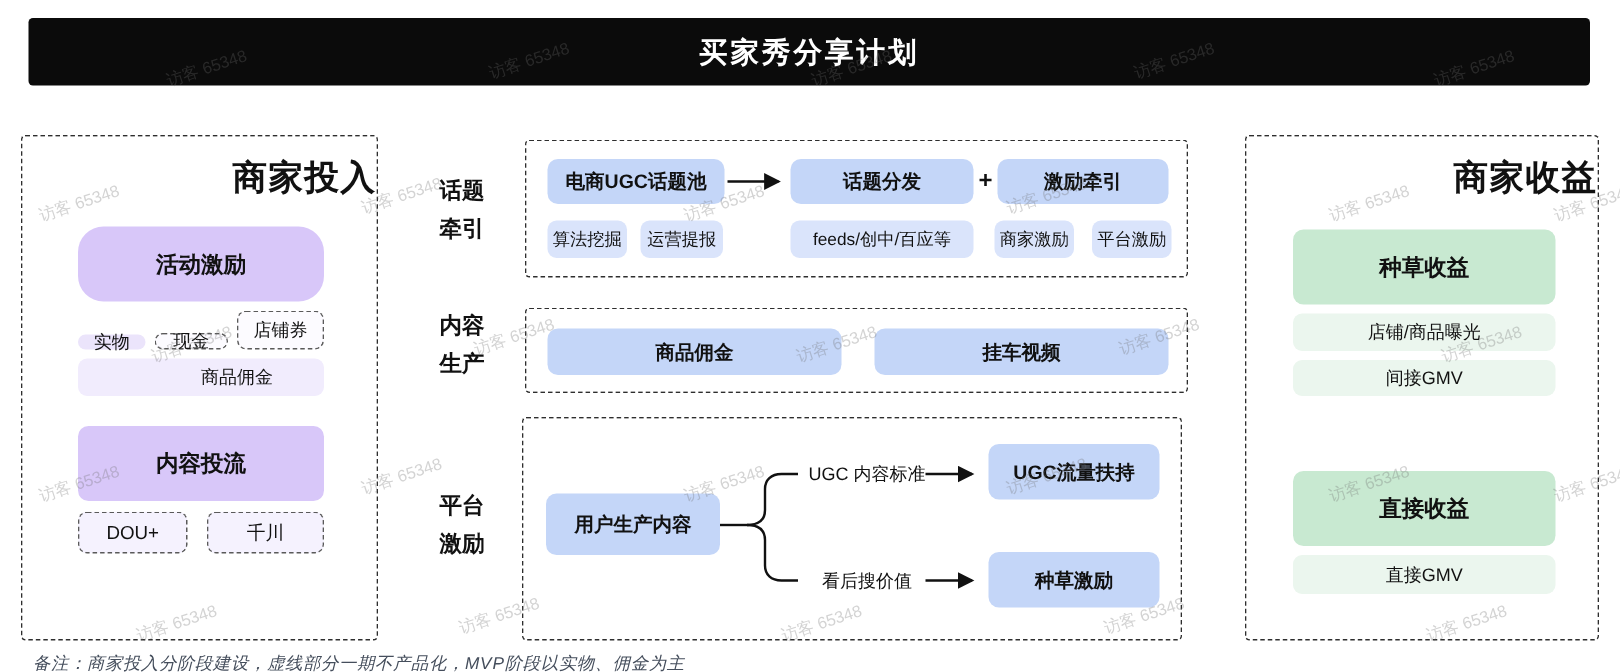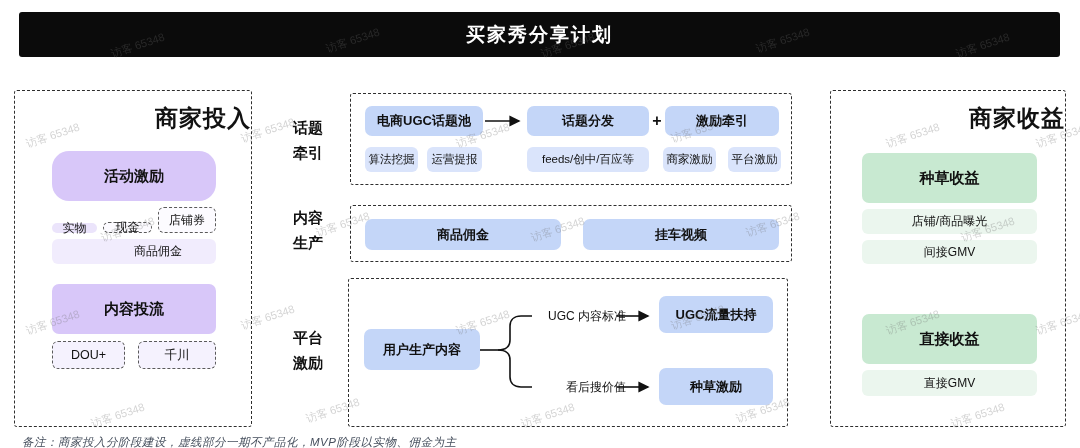--- a/index.html
+++ b/index.html
@@ -68,21 +68,21 @@
   .mt-s4{left:312px; width:53px;} .mt-s5{left:377px; width:53px;}
   .mt-arrow{position:absolute; left:133px; top:20px;}
 
   
   .mm-b1{left:14px; top:13px; width:196px; height:31px; background:var(--blue); font-size:13px;}
   .mm-b2{left:232px; top:13px; width:196px; height:31px; background:var(--blue); font-size:13px;}
 
   
   .mb-src{left:15px; top:50px; width:116px; height:41px; background:var(--blue); font-size:13px;}
   .mb-svg{position:absolute; left:131px; top:15px; pointer-events:none;}
-  .mb-cond{position:absolute; width:96px; text-align:right; font-size:12px;}
+  .mb-cond{position:absolute; width:96px; text-align:center; font-size:12px;}
   .mb-c1{left:181px; top:29px;} .mb-c2{left:181px; top:100px;}
   .mb-res1{left:310px; top:17px; width:114px; height:37px; background:var(--blue); font-size:13px;}
   .mb-res2{left:310px; top:89px; width:114px; height:37px; background:var(--blue); font-size:13px;}
 
   
   .footnote{position:absolute; left:22px; top:435px; font-style:italic; font-size:11.5px;
             color:#454e5c; letter-spacing:0.5px;}
 
   
   .wm-layer{position:absolute; inset:0; pointer-events:none; z-index:50;}

